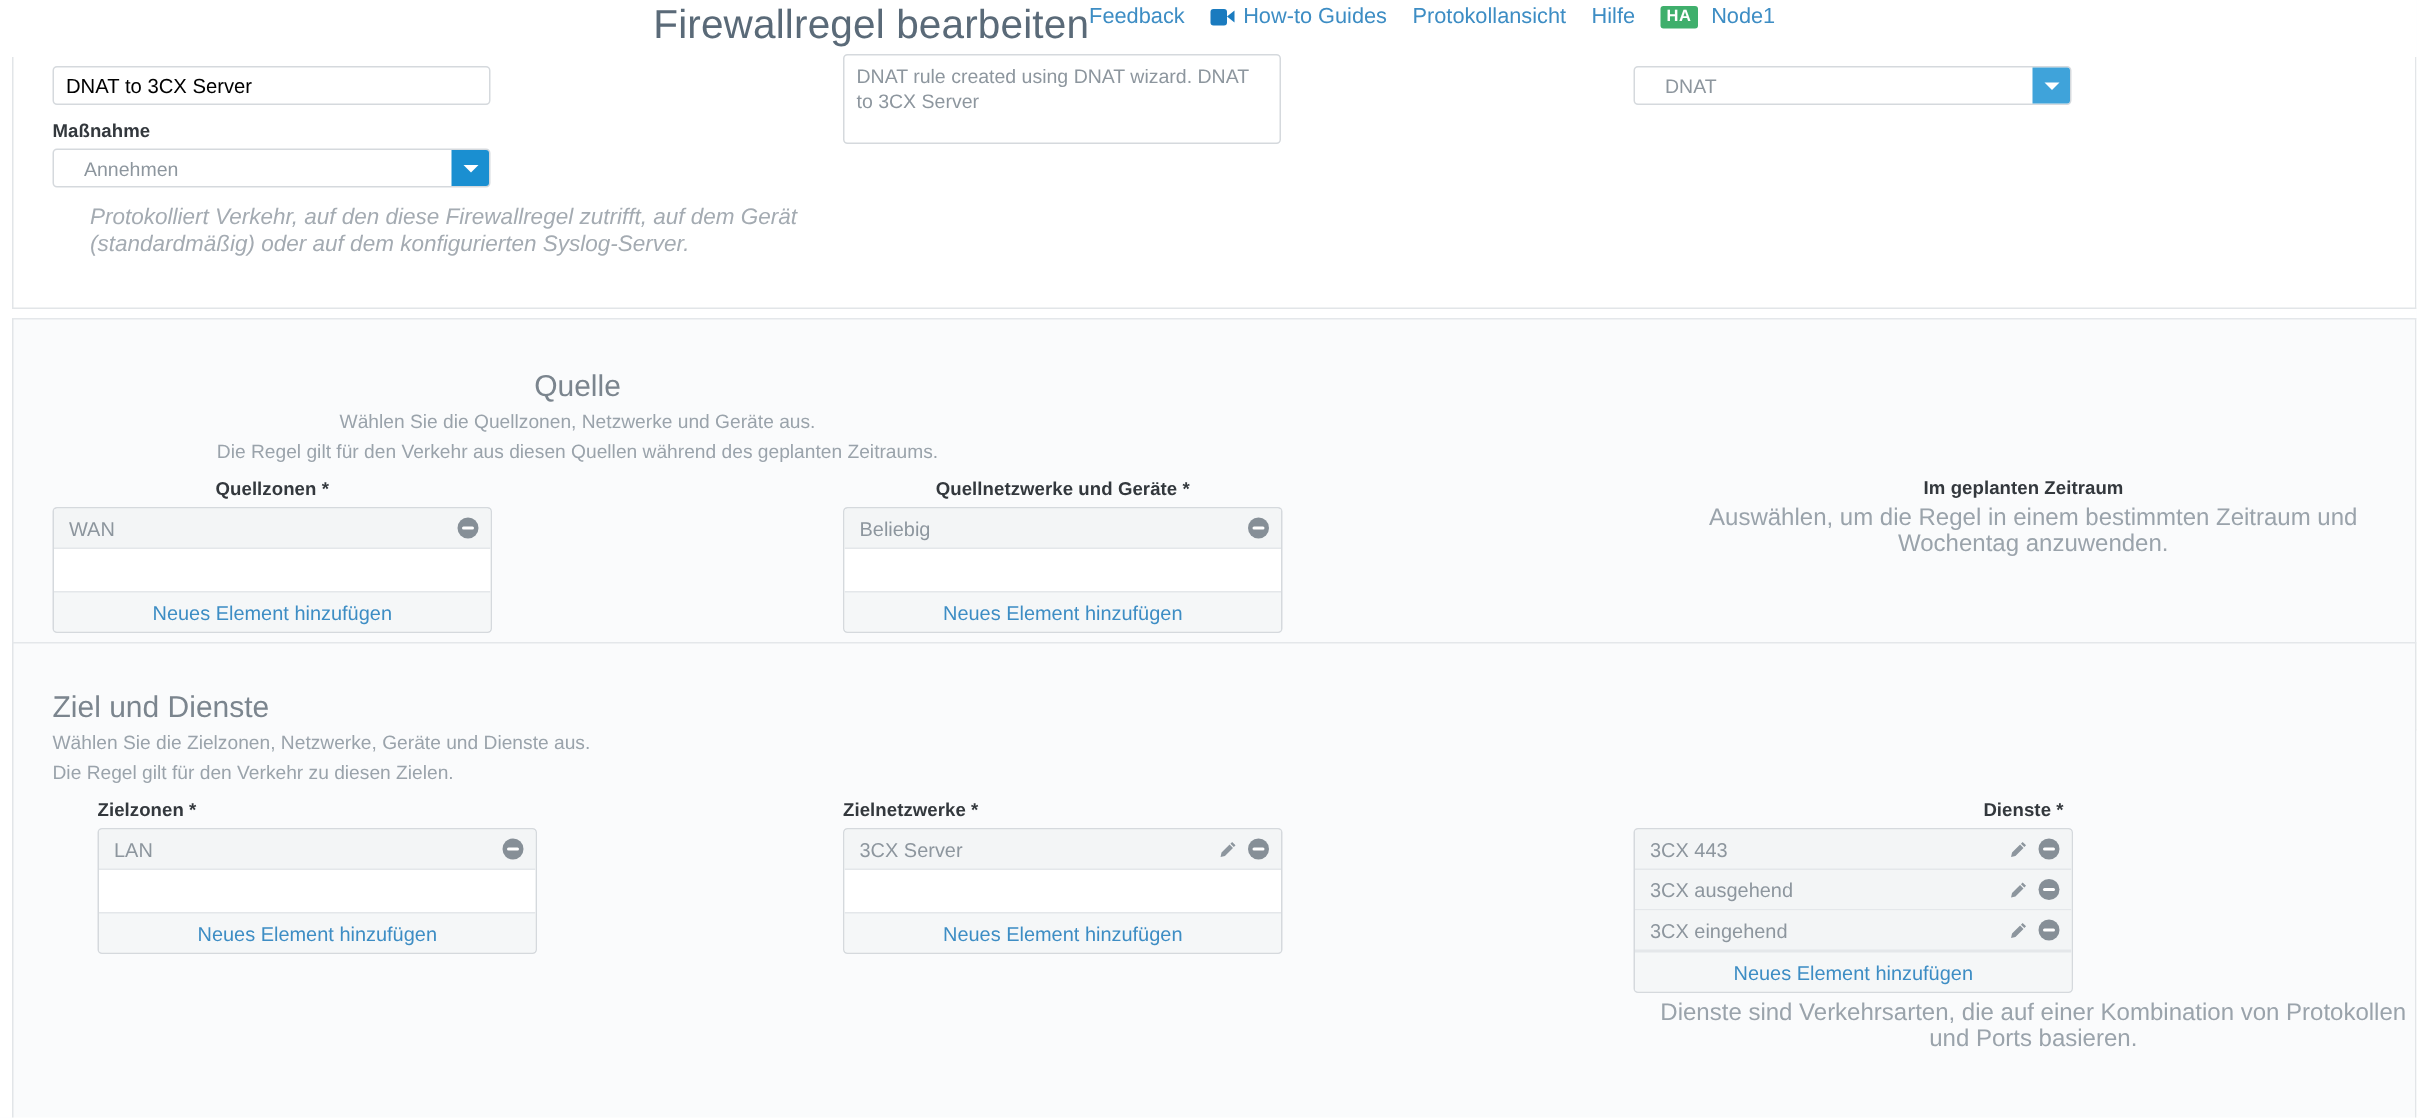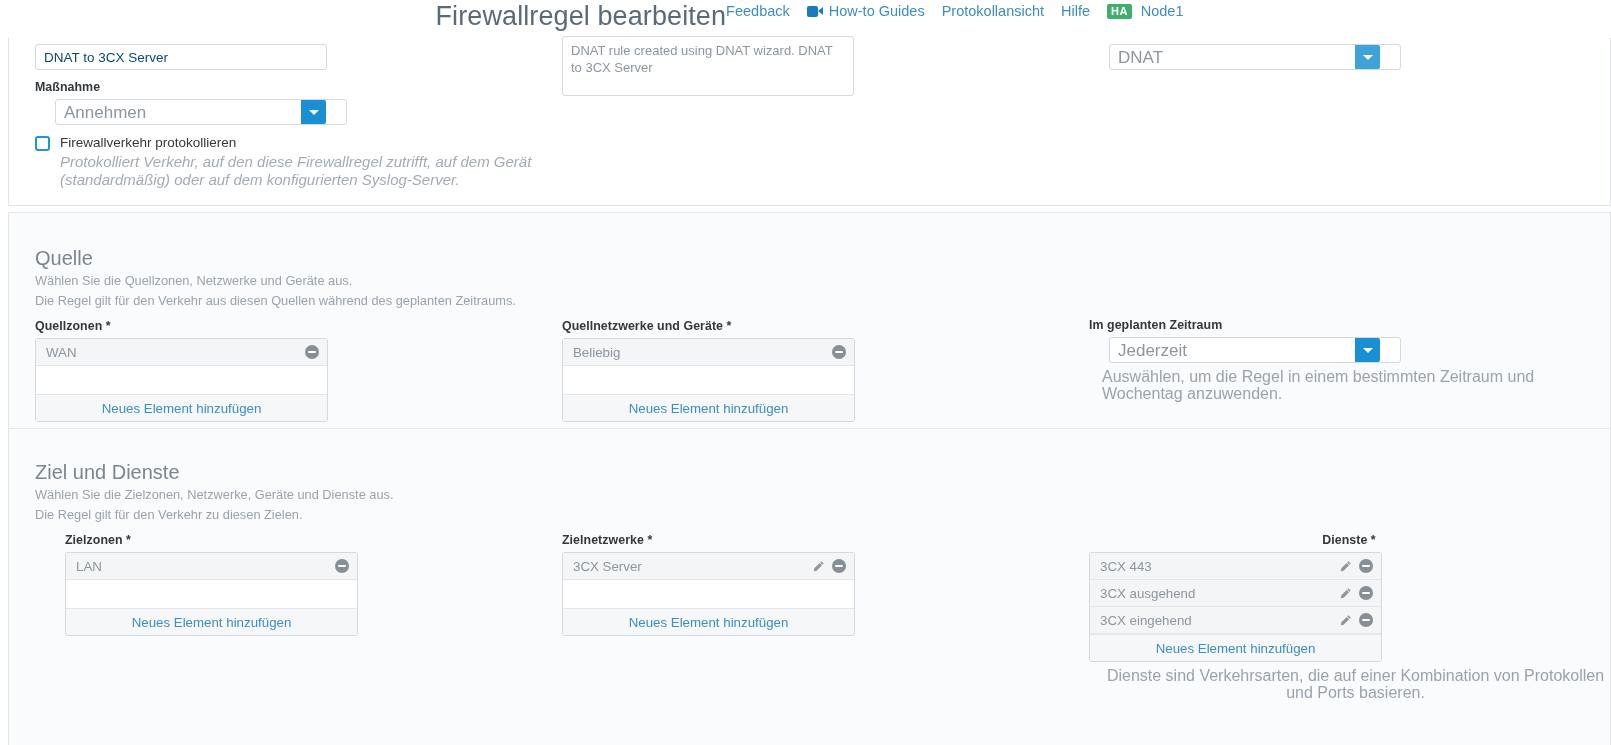--- a/index.html
+++ b/index.html
@@ -114,42 +114,41 @@
     color: #33383d;
     margin-bottom: 5px;
     letter-spacing: 0.05px;
   }
   .text-input {
     width: 292px;
     height: 26px;
     border: 1px solid #d5d9dd;
     border-radius: 3px;
     background: #ffffff;
-    color: #0c4a6e;
+    color: #000000;
     font-size: 13.5px;
     padding: 3px 8px;
     line-height: 20px;
     font-family: "Liberation Sans", sans-serif;
   }
   .select-wrap {
     position: relative;
     width: 292px;
     height: 26px;
   }
   .select-box {
     width: 292px;
     height: 26px;
     border: 1px solid #d5d9dd;
     border-radius: 3px;
     background: #ffffff;
     color: #8d969e;
-    font-size: 17px;
-    padding: 3px 8px;
+    font-size: 13px;
+    padding: 3px 20px;
     line-height: 19px;
-    margin-left: 20px;
   }
   .select-arrow {
     position: absolute;
     right: 1px; top: 1px;
     width: 25px; height: 24px;
     background: #1a8fd1;
     border-radius: 0 2px 2px 0;
     display: flex; align-items: center; justify-content: center;
   }
   .select-arrow i {
@@ -328,46 +327,40 @@
         <div class="field-label">Maßnahme</div>
         <div class="select-wrap">
           <div class="select-box">Annehmen</div>
           <div class="select-arrow">
               <i></i>
             </div>
         </div>
       </div>
 
       <div class="col-a" style="top:96px; width:520px;">
-        <div class="checkbox-row">
-          <div class="checkbox"></div>
-          <div>
-            <div class="checkbox-label">Firewallverkehr protokollieren</div>
-          </div>
-        </div>
         <div class="checkbox-hint" style="margin-left:25px;">Protokolliert Verkehr, auf den diese Firewallregel zutrifft, auf dem Gerät (standardmäßig) oder auf dem konfigurierten Syslog-Server.</div>
       </div>
 
       <div class="col-b" style="top:-2px;">
         <textarea class="textarea-box" readonly="" style="">DNAT rule created using DNAT wizard. DNAT to 3CX Server</textarea>
       </div>
 
       <div class="col-c" style="top:6px;">
         <div class="select-wrap">
           <div class="select-box">DNAT</div>
           <div class="select-arrow faded">
               <i></i>
             </div>
         </div>
       </div>
 
     </div>
   </div>
 
-  <div class="panel grey" style="top:212px; height:275px; border-top:1px solid #e4e7ea;">
+  <div class="panel grey" style="top:212px; height:275px; border-top:1px solid #e4e7ea;text-align:center;">
     <div class="panel-inner" style="position:relative; height:100%;">
 
       <div class="col-a" style="top:32px; width:700px;">
         <div class="section-title">Quelle</div>
         <div class="section-desc">Wählen Sie die Quellzonen, Netzwerke und Geräte aus.</div>
         <div class="section-desc">Die Regel gilt für den Verkehr aus diesen Quellen während des geplanten Zeitraums.</div>
       </div>
 
       <div class="col-a" style="top:106px;">
         <div class="field-label">Quellzonen *</div>
@@ -392,26 +385,20 @@
               <span class="icon-minus"></span>
             </span>
           </div>
           <div class="filler"></div>
           <div class="add-row">Neues Element hinzufügen</div>
         </div>
       </div>
 
       <div class="col-c" style="top:105px; width:520px;">
         <div class="field-label">Im geplanten Zeitraum</div>
-        <div class="select-wrap">
-          <div class="select-box">Jederzeit</div>
-          <div class="select-arrow">
-              <i></i>
-            </div>
-        </div>
         <div class="hint" style="margin-left:13px;">Auswählen, um die Regel in einem bestimmten Zeitraum und Wochentag anzuwenden.</div>
       </div>
 
     </div>
   </div>
 
   <div class="panel grey" style="top:428px; height:381px; border-top:1px solid #e4e7ea;">
     <div class="panel-inner" style="position:relative; height:100%;">
 
       <div class="col-a" style="top:30px; width:700px;">

